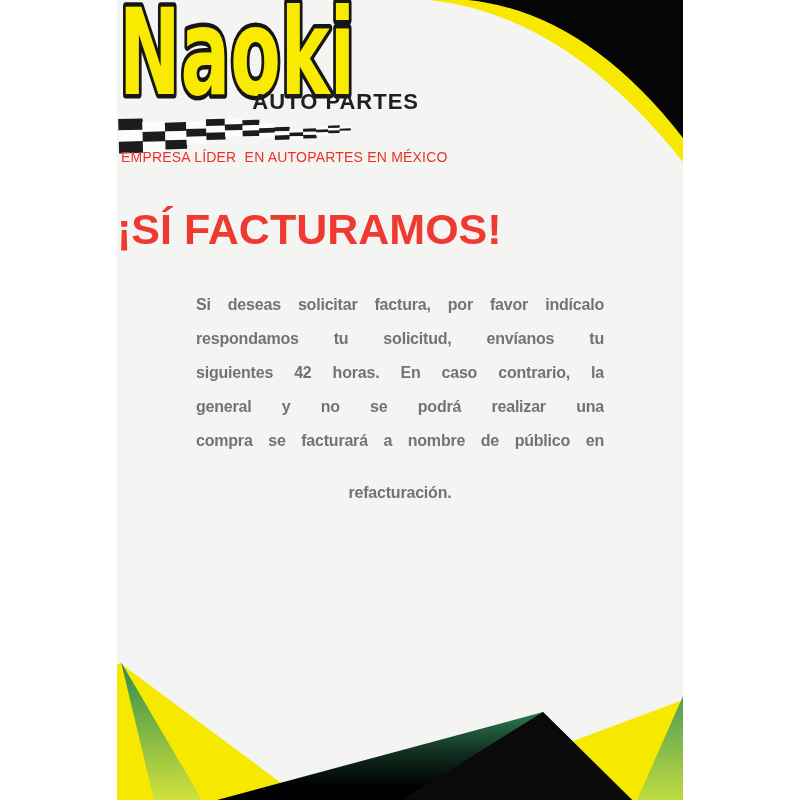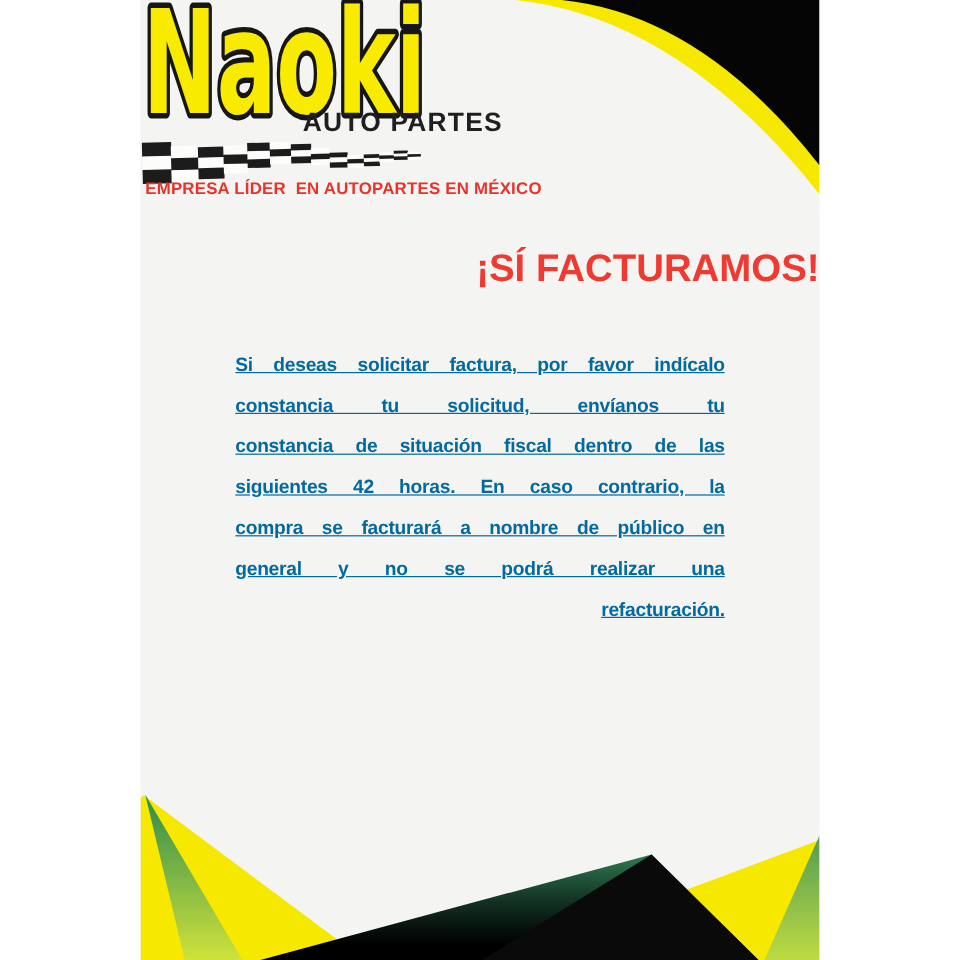--- a/index.html
+++ b/index.html
@@ -18,36 +18,36 @@
     font-family:"DejaVu Sans", sans-serif;font-weight:bold;font-size:120px;
     paint-order:stroke fill;stroke-width:9px;stroke-linejoin:round;
   }
   .subtitle{
     position:absolute;left:2px;top:89px;width:300px;
     font-size:22px;font-weight:bold;letter-spacing:1px;color:#1f1f1f;text-align:right;
   }
   .flag-svg{position:absolute;left:1px;top:112px;width:280px;height:56px;overflow:visible;}
   .tagline{
     position:absolute;left:4px;top:149px;width:480px;
-    font-size:14px;font-weight:bold;letter-spacing:0.2px;color:#e8332a;
+    font-size:14px;font-weight:normal;letter-spacing:0.2px;color:#e8332a;
     white-space:pre;
   }
   .title{
     position:absolute;left:0;top:205px;width:566px;margin:0;
-    text-align:right;font-size:32px;font-weight:bold;letter-spacing:0px;
+    text-align:left;font-size:43px;font-weight:bold;letter-spacing:0px;
     color:#ee3a31;
   }
   .bodytext{position:absolute;left:79px;top:294px;width:408px;color:#262626;}
   .line{
     height:34px;line-height:22px;overflow:hidden;
     font-size:16px;font-weight:bold;letter-spacing:-0.2px;
     text-align:justify;
   }
   .line:not(.plain)::after{content:"";display:inline-block;width:100%;height:0;}
-  .line.plain{text-align:right;}
+  .line.plain{text-align:center;margin-top:18px;}
 </style>
 </head>
 <body>
 
 <div class="stage">
   <div class="flyer">
 
     <svg class="decor" viewBox="0 0 566 800" preserveAspectRatio="none" aria-hidden="true">
       <defs>
         <linearGradient id="gMountain" x1="0" y1="0" x2="0" y2="1">
@@ -128,24 +128,23 @@
           <rect x="221.05" y="20.27" width="11.14" height="2.55" fill="#fcfcfa"></rect>
           <rect x="221.05" y="22.42" width="11.14" height="2.55" fill="#1c1c1c"></rect>
           <rect x="221.05" y="24.57" width="11.14" height="2.55" fill="#fcfcfa"></rect>
         </g>
     </svg>
 
     <div class="tagline" style="color: rgb(232, 51, 42);">EMPRESA LÍDER  EN AUTOPARTES EN MÉXICO</div>
 
     <h1 class="title" style="color: rgb(238, 58, 49);">¡SÍ FACTURAMOS!</h1>
 
-    <div class="bodytext" style="color: #0369a1; text-decoration: underline;">
+    <div class="bodytext" style="color: #737373;">
       <div class="line">Si deseas solicitar factura, por favor indícalo</div>
-      <div class="line">constancia tu solicitud, envíanos tu</div>
-      <div class="line">constancia de situación fiscal dentro de las</div>
+      <div class="line">respondamos tu solicitud, envíanos tu</div>
       <div class="line">siguientes 42 horas. En caso contrario, la</div>
+      <div class="line">general y no se podrá realizar una</div>
       <div class="line">compra se facturará a nombre de público en</div>
-      <div class="line">general y no se podrá realizar una</div>
       <div class="line plain">refacturación.</div>
     </div>
 
   </div>
 </div>
 
 </body></html>

